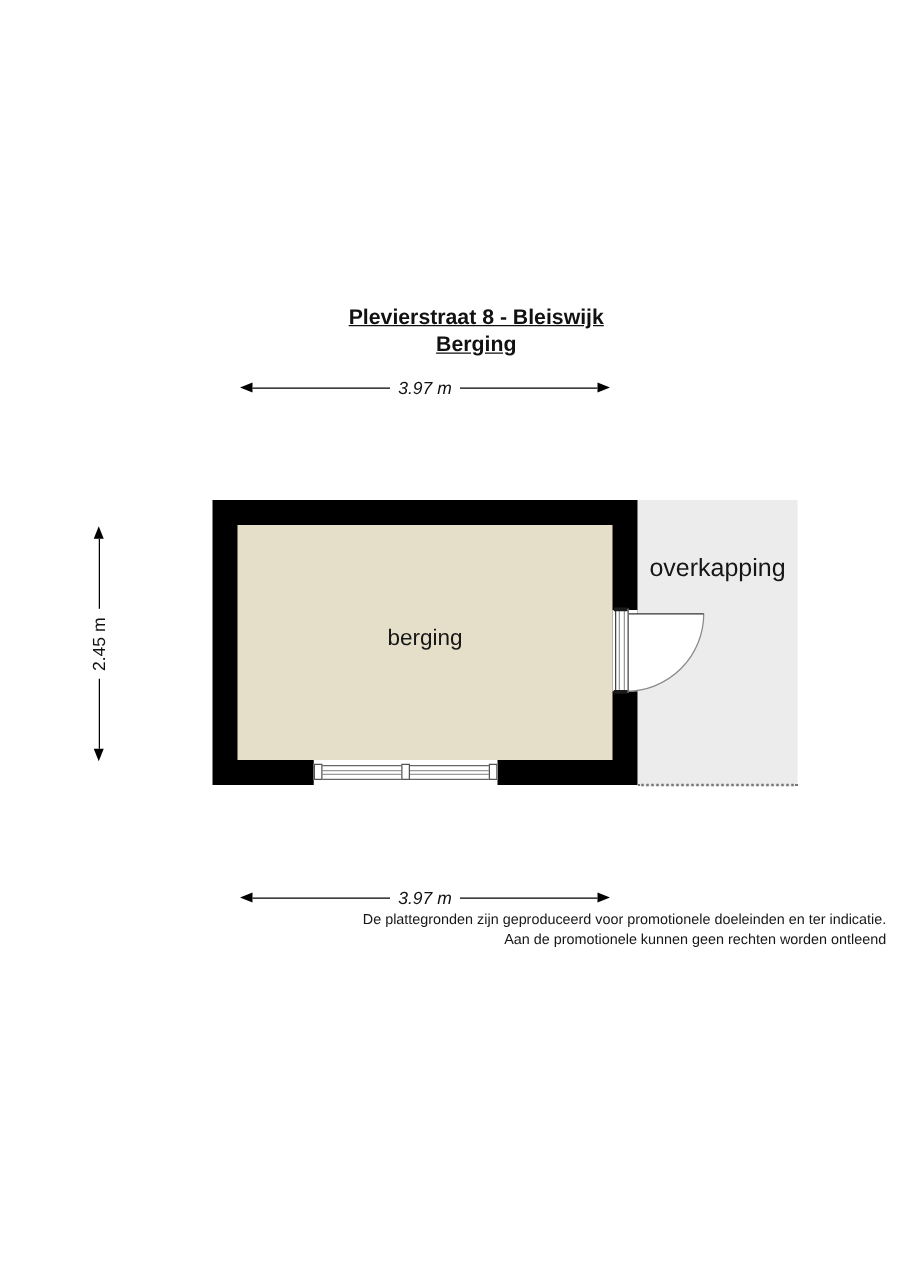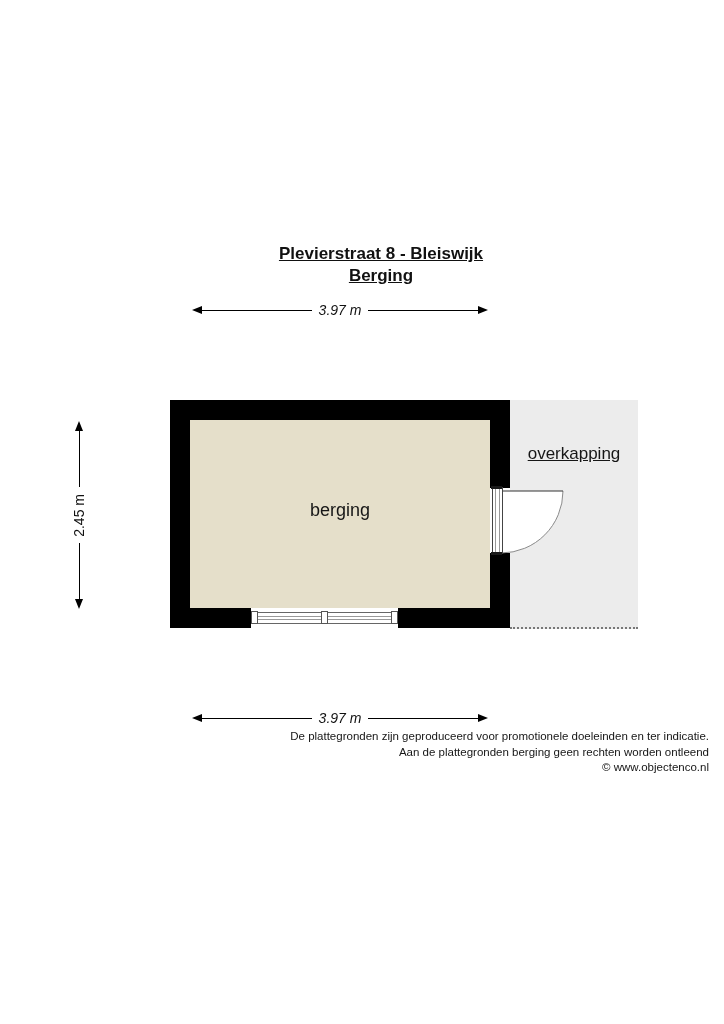--- a/index.html
+++ b/index.html
@@ -26,21 +26,21 @@
   .arr-up{border-left:4px solid transparent;border-right:4px solid transparent;border-bottom:10px solid #000;}
   .arr-down{border-left:4px solid transparent;border-right:4px solid transparent;border-top:10px solid #000;}
 
   
   .overkapping{
     left:510px;top:400px;width:128px;height:227px;
     background:var(--overkapping_fill,#ececec);
     border-bottom:2px dotted #777;
     text-align:center;z-index:1;
   }
-  .overkapping-label{display:inline-block;margin-top:44px;font-size:17px;color:#161616;text-decoration:underline;}
+  .overkapping-label{display:inline-block;margin-top:44px;font-size:20px;color:#161616;}
   .walls{left:170px;top:400px;width:340px;height:228px;background:var(--wall,#000);z-index:2;}
   .room{left:190px;top:420px;width:300px;height:188px;background:var(--room_fill,#e5dfca);z-index:3;}
   .room-name{position:absolute;left:0;width:100%;top:80px;text-align:center;font-size:18px;color:#161616;}
   .room-height{position:absolute;left:0;width:100%;top:104px;text-align:center;font-size:12px;color:#161616;}
 
   
   .window{left:251px;top:608px;width:147px;height:20px;background:#fff;z-index:4;}
   .win-band{position:absolute;left:0;right:0;top:4px;height:10px;border-top:1px solid #666;border-bottom:1px solid #666;}
   .win-line{position:absolute;left:0;right:0;height:1px;background:#999;}
   .win-cap{position:absolute;top:3px;height:11px;width:5px;background:#fff;border:1px solid #555;}
@@ -119,17 +119,16 @@
   <div class="abs dim-h" style="left:192px;top:711px;width:296px;">
     <span class="arr arr-left"></span>
     <span class="dim-line-h"></span>
     <span class="dim-label">3.97 m</span>
     <span class="dim-line-h"></span>
     <span class="arr arr-right"></span>
   </div>
 
   <div class="abs footer">
     <div>De plattegronden zijn geproduceerd voor promotionele doeleinden en ter indicatie.</div>
-    <div>Aan de plattegronden berging geen rechten worden ontleend</div>
-    <div>© www.objectenco.nl</div>
+    <div>Aan de promotionele kunnen geen rechten worden ontleend</div>
   </div>
 
 </div>
 
 </body></html>

